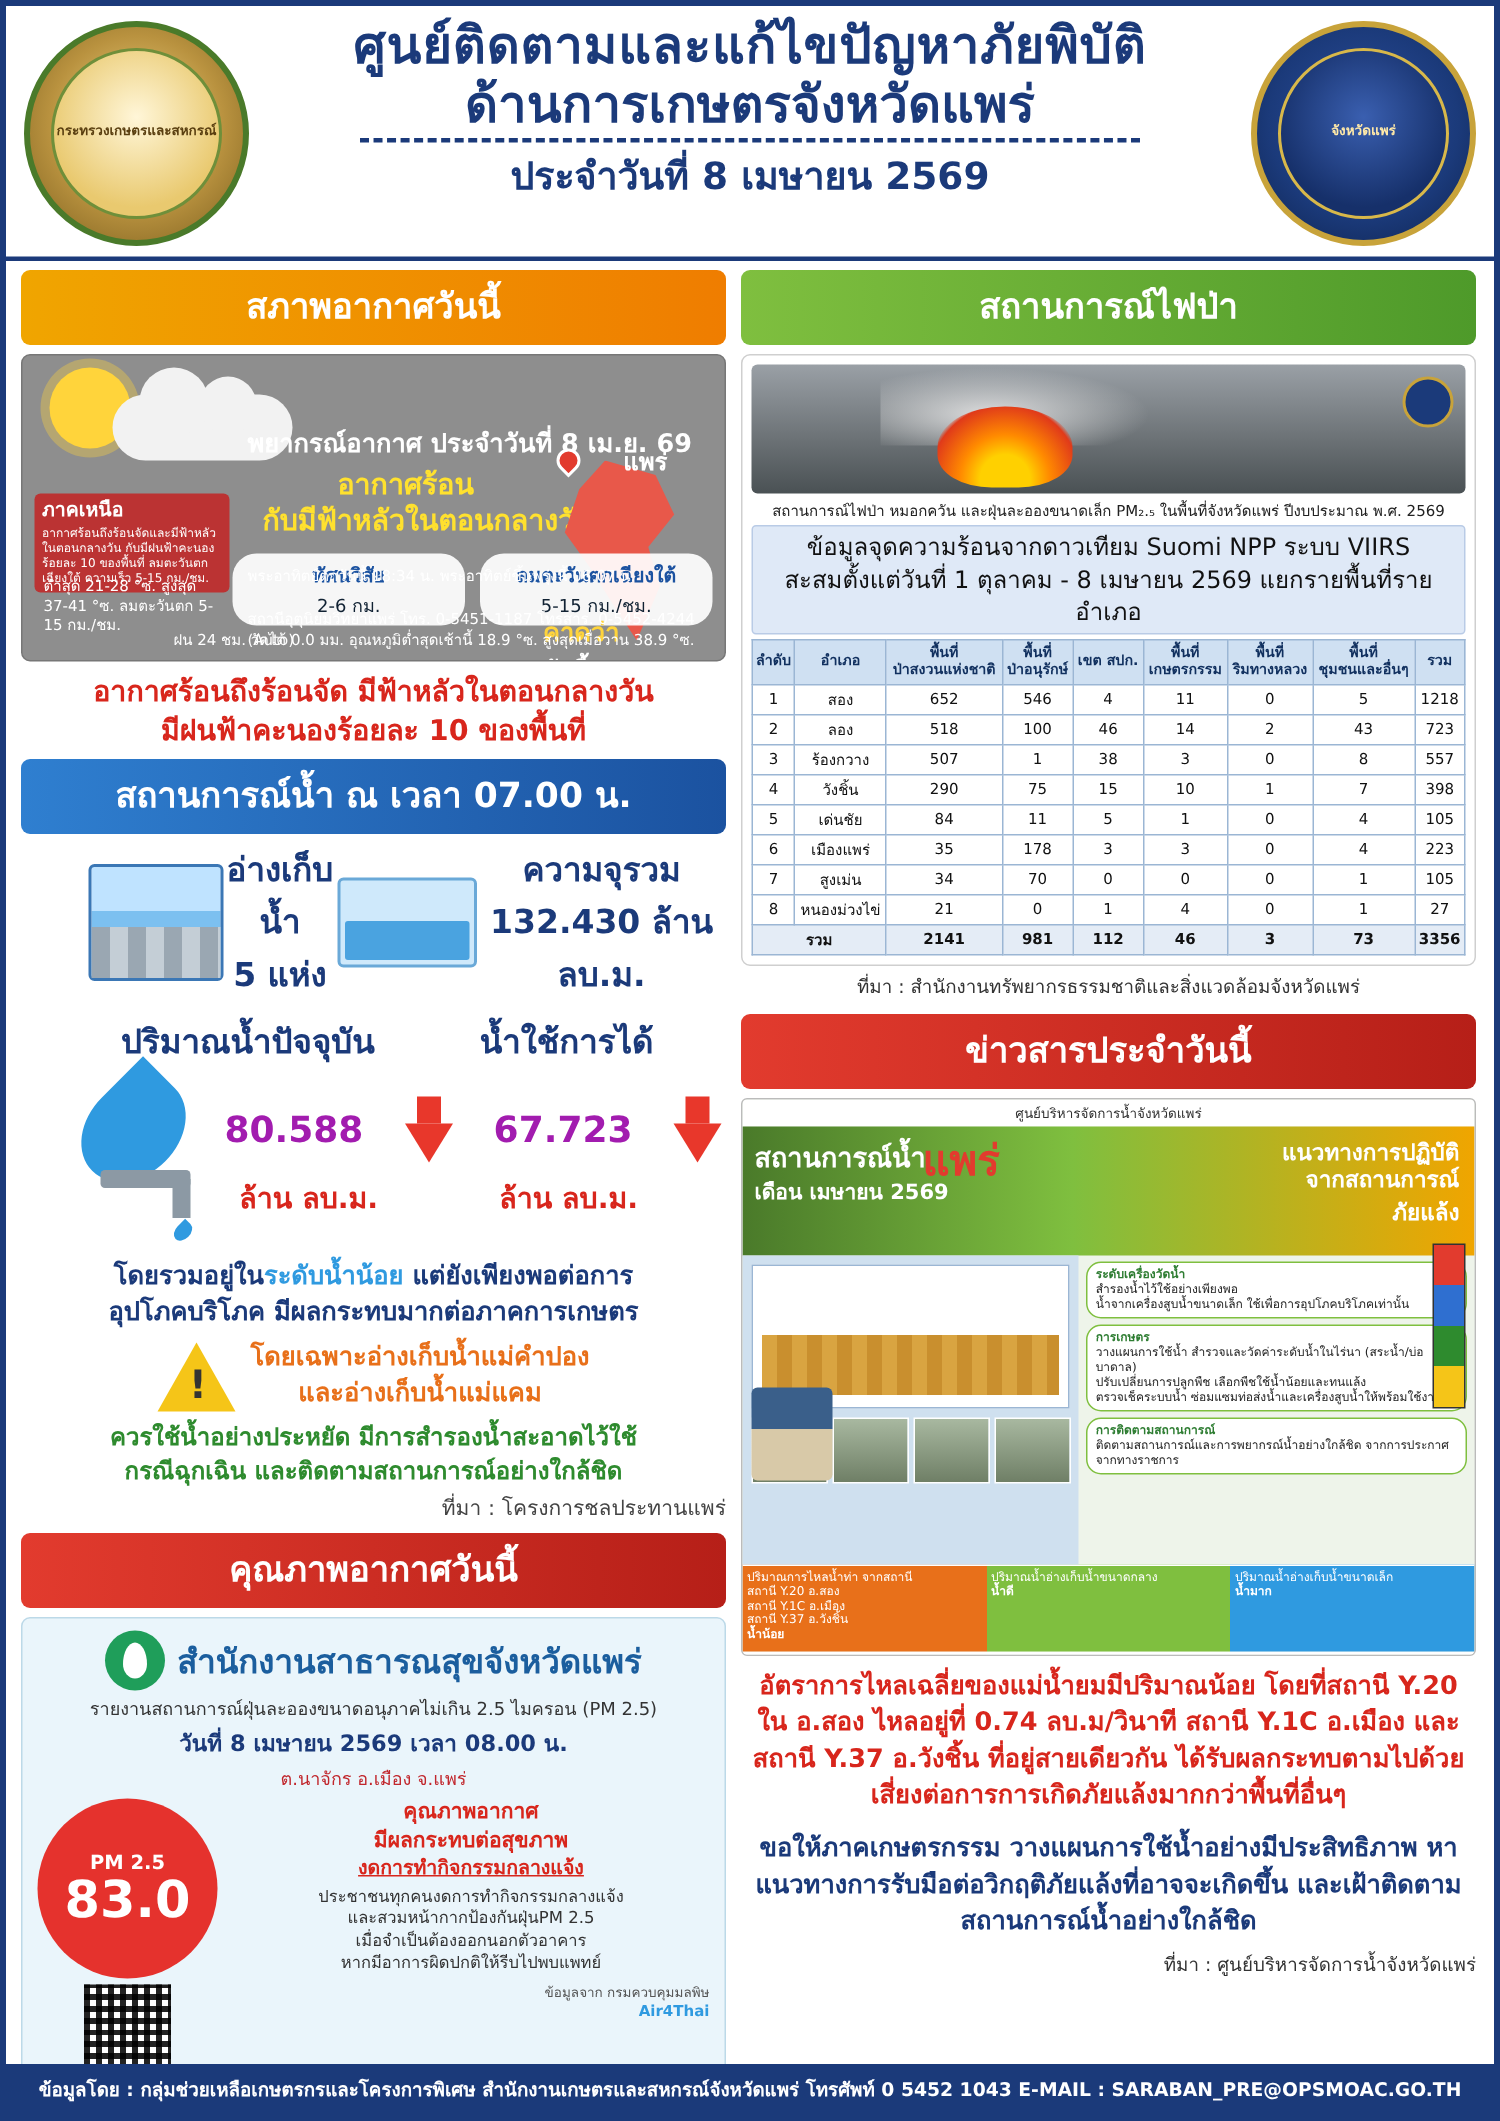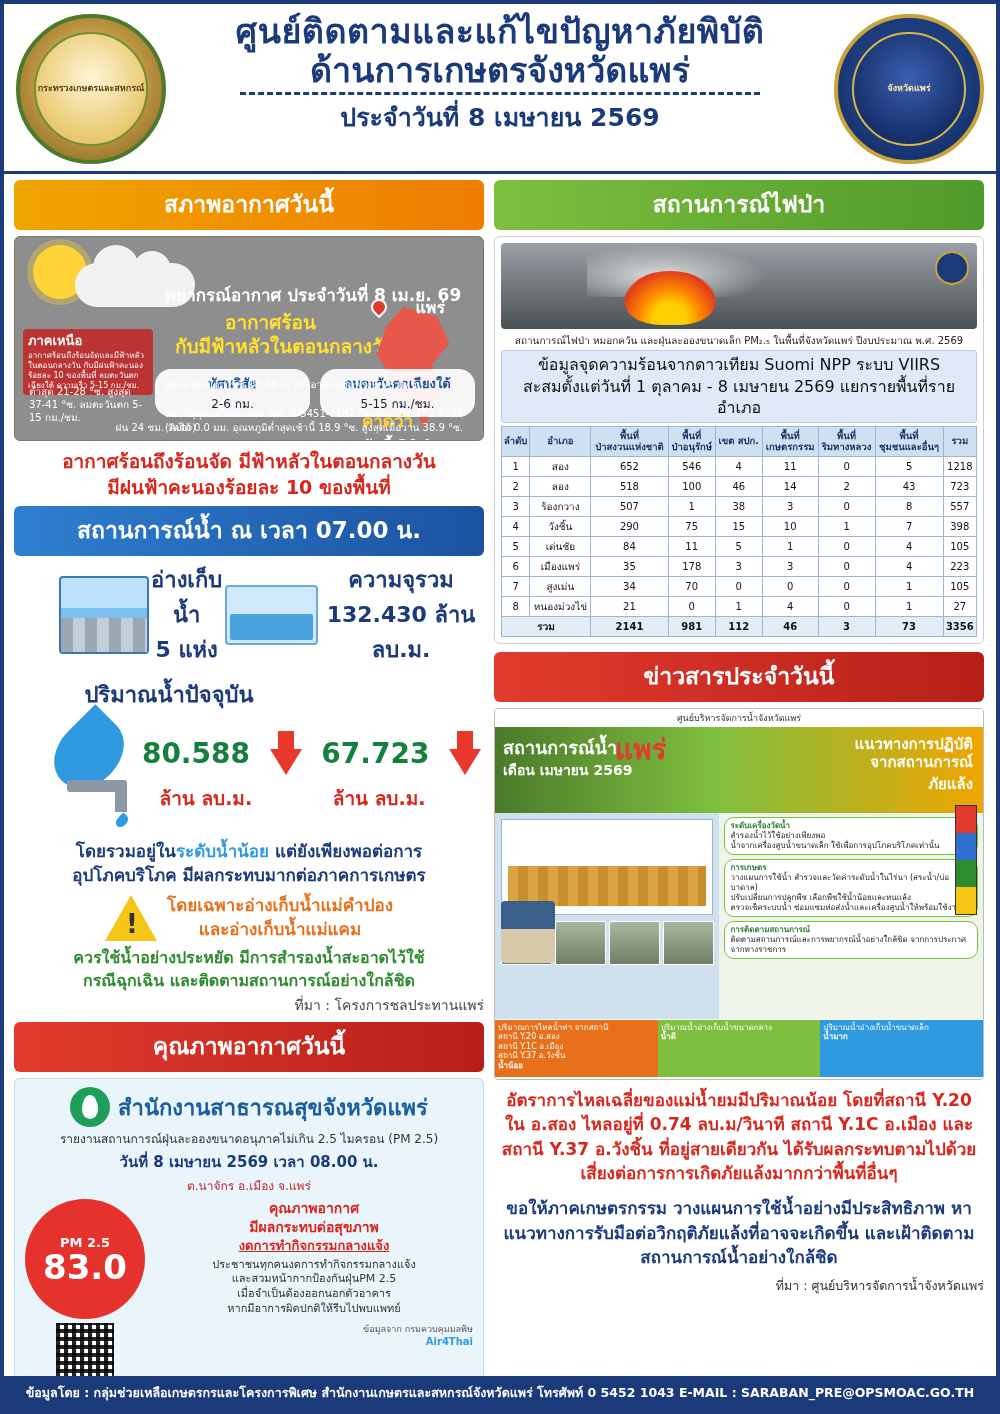--- a/index.html
+++ b/index.html
@@ -79,21 +79,21 @@
   .dam-icon:after{content:"";position:absolute;left:0;right:0;bottom:0;height:34px;background:repeating-linear-gradient(90deg,#9aa7b2 0 12px,#c4ced6 12px 24px);}
   .w-label { font-size:22px; font-weight:bold; color:#1b3a7a; text-align:center; }
   .w-value { font-size:22px; font-weight:bold; color:#1b3a7a; text-align:center; }
   .tank { width:120px; height:60px; background:#cfe9fb; border:2px solid #6aa9d8; border-radius:4px; position:relative; }
   .tank:after{content:"";position:absolute;left:3px;right:3px;bottom:3px;height:26px;background:#4aa3e0;border-radius:2px;}
   .droplet { width:60px; height:78px; background:#2f9ae0; border-radius:50% 50% 50% 50%/60% 60% 40% 40%; transform:rotate(45deg); border-radius:0 50% 50% 50%; }
   .faucet { width:86px; height:64px; position:relative; }
   .faucet .pipe{position:absolute;left:8px;top:14px;width:60px;height:12px;background:#8c99a4;border-radius:3px;}
   .faucet .stem{position:absolute;left:56px;top:20px;width:12px;height:26px;background:#8c99a4;}
   .faucet .drop{position:absolute;left:58px;top:48px;width:10px;height:14px;background:#2f9ae0;border-radius:0 50% 50% 50%;transform:rotate(45deg);}
-  .big-num { font-size:28px; font-weight:bold; color:#15803d; text-align:center; }
+  .big-num { font-size:24px; font-weight:bold; color:#a21caf; text-align:center; }
   .unit { font-size:19px; font-weight:bold; color:#d8261c; text-align:center; }
   .arrow-down { width:0;height:0;border-left:16px solid transparent;border-right:16px solid transparent;border-top:26px solid #e8372b;margin:0 auto; }
   .arrow-stem { width:16px;height:18px;background:#e8372b;margin:0 auto; }
   .warn-tri { width:0;height:0;border-left:26px solid transparent;border-right:26px solid transparent;border-bottom:46px solid #f5c518; position:relative; }
   .warn-tri:after{content:"!";position:absolute;left:-5px;top:14px;font-size:26px;font-weight:bold;color:#333;}
   .para-blue { font-size:17px; color:#1b3a7a; font-weight:bold; text-align:center; line-height:1.4; }
   .para-blue .hl { color:#2f9ae0; }
   .para-orange { font-size:17px; color:#e8701a; font-weight:bold; text-align:center; line-height:1.4; }
   .para-green { font-size:16px; color:#2e8b2e; font-weight:bold; text-align:center; line-height:1.4; }
   .src-right { text-align:right; font-size:14px; color:#444; margin-top:2px; }
@@ -258,20 +258,21 @@
           </div>
           <div class="tank"></div>
           <div style="text-align:center">
             <div class="w-label">ความจุรวม</div>
             <div class="w-value">132.430 ล้าน ลบ.ม.</div>
           </div>
         </div>
 
         <div class="water-row" style="margin-top:10px">
           <div class="w-label" style="width:220px">ปริมาณน้ำปัจจุบัน</div>
+          <div class="w-label" style="width:220px">น้ำใช้การได้</div>
         </div>
 
         <div class="water-row" style="margin-top:2px">
           <div style="width:70px">
               <div class="droplet"></div>
             </div>
           <div style="width:150px">
             <div class="big-num">80.588</div>
           </div>
           <div style="width:40px">
@@ -479,20 +480,21 @@
                 <td>112</td>
                 <td>46</td>
                 <td>3</td>
                 <td>73</td>
                 <td>3356</td>
               </tr>
             </tbody>
         </table>
       </div>
 
+      <div class="src-line">ที่มา : สำนักงานทรัพยากรธรรมชาติและสิ่งแวดล้อมจังหวัดแพร่</div>
 
       <div class="band band-red" style="margin-top:8px">ข่าวสารประจำวันนี้</div>
 
       <div class="poster">
         <div class="poster-top">ศูนย์บริหารจัดการน้ำจังหวัดแพร่</div>
         <div class="poster-hero">
           <div class="t1">สถานการณ์น้ำ</div>
           <div class="t1b">เดือน เมษายน 2569</div>
           <div class="t1c">แพร่</div>
           <div class="t2" style="white-space:pre-line">แนวทางการปฏิบัติ

